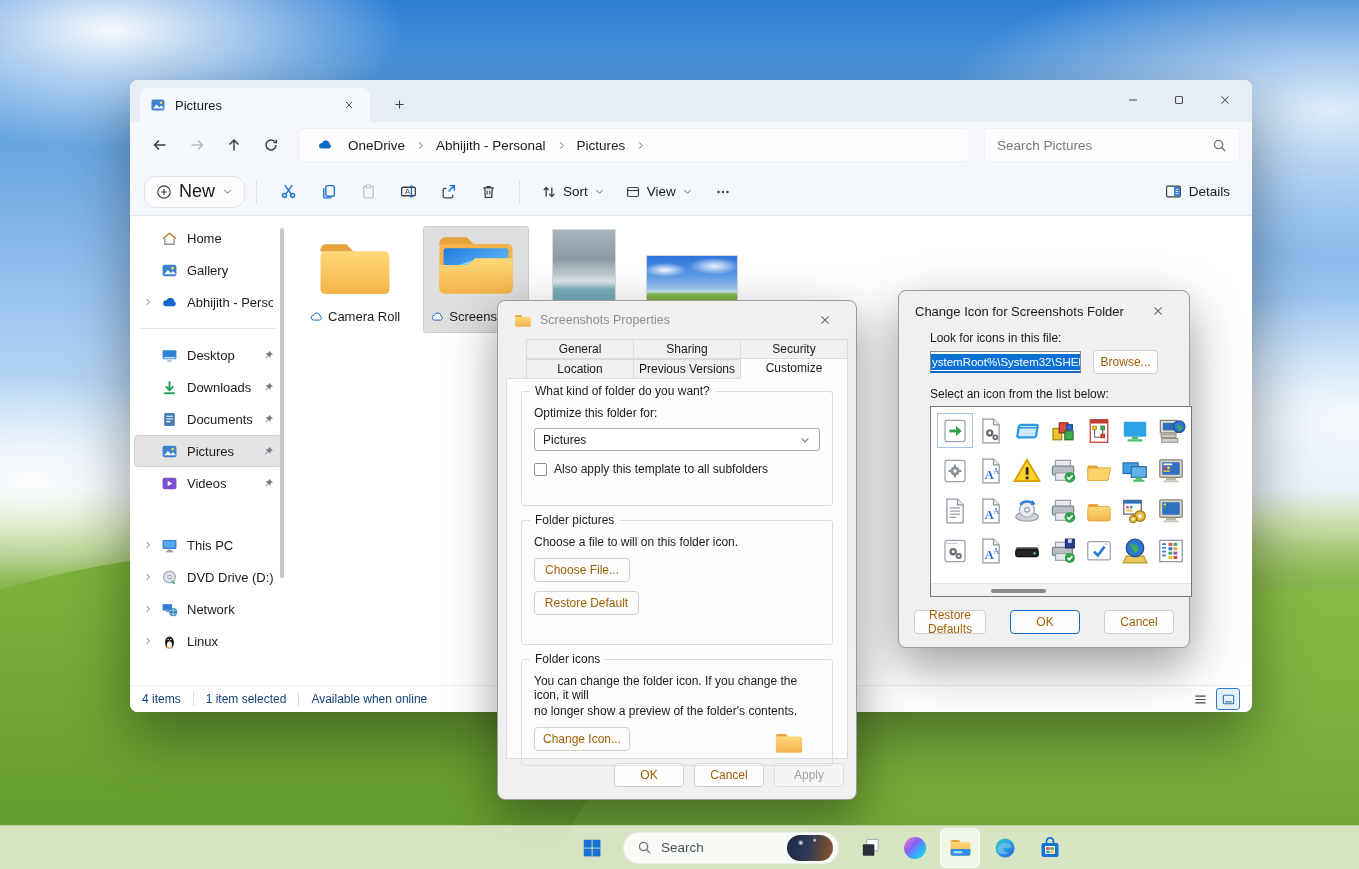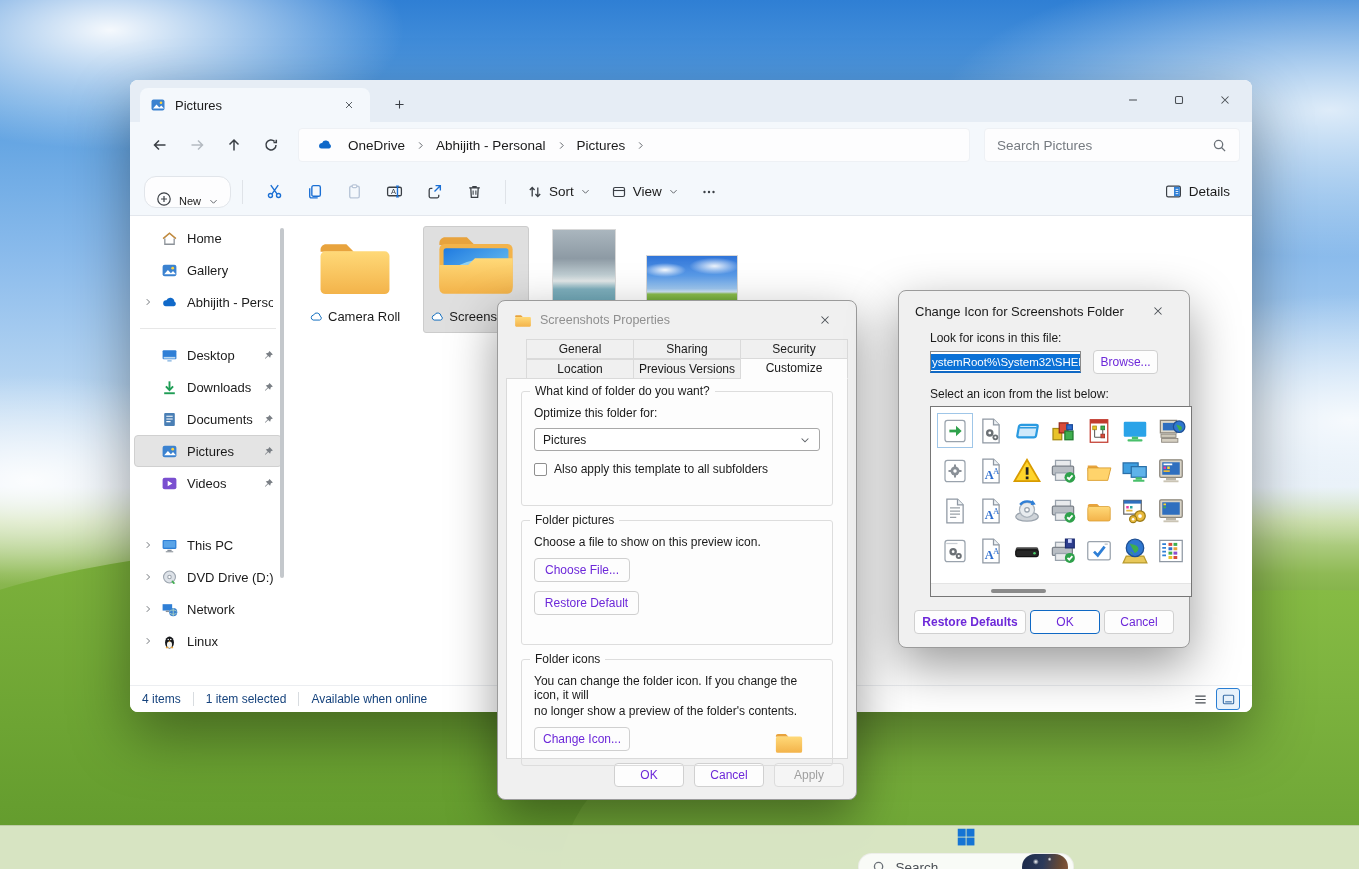--- a/index.html
+++ b/index.html
@@ -38,22 +38,22 @@
   .navbtn { width:35px; height:34px; display:flex; align-items:center; justify-content:center; border-radius:4px; }
   .crumbbar { flex:1; height:34px; margin-left:8px; background:#fdfdfe; border:1px solid #eef1f5;
     border-radius:4px; display:flex; align-items:center; padding:0 12px; gap:4px; font-size:13.5px; color:#1b1b1b; }
   .crumb { padding:3px 6px; border-radius:4px; white-space:nowrap; }
   .crumb-chev { color:#5f6368; display:flex; }
   .searchbox { width:256px; height:34px; margin-left:12px; background:#fdfdfe; border:1px solid #eef1f5;
     border-radius:4px; display:flex; align-items:center; padding:0 12px; font-size:13.5px; color:#757a80; }
   .searchbox .mag { margin-left:auto; }
 
   .tools { height:48px; background:#f4f8fc; border-bottom:1px solid #e3e7ed; display:flex; align-items:center; padding:0 14px; }
-  .tool-new { display:flex; align-items:flex-end; gap:7px; height:32px; padding:0 11px;
-    background:#fdfdfe; border:1px solid #e1e5ea; border-radius:12px; font-size:11px; color:#1b1b1b; }
+  .tool-new { display:flex; align-items:center; gap:7px; height:32px; padding:0 11px;
+    background:#fdfdfe; border:1px solid #e1e5ea; border-radius:12px; font-size:18px; color:#1b1b1b; }
   .tsep { width:1px; height:24px; background:#dfe3e8; margin:0 11px; }
   .tbtn { width:40px; height:34px; display:flex; align-items:center; justify-content:center; border-radius:4px; }
   .tool-dd { display:flex; align-items:center; gap:6px; height:34px; padding:0 10px; border-radius:4px; font-size:13.5px; color:#1b1b1b; }
   .tool-details { margin-left:auto; display:flex; align-items:center; gap:7px; font-size:13.5px; color:#1b1b1b; padding:0 8px; height:34px; border-radius:4px; }
 
   .body { display:flex; height:469px; background:#fff; position:relative; }
   .sidebar { width:156px; padding-top:6px; position:relative; overflow:hidden; }
   .sb-item { height:32px; display:flex; align-items:center; gap:9px; padding-left:26px; padding-right:6px;
     font-size:13px; color:#1b1b1b; border:1px solid transparent; border-radius:4px; margin:0 4px; white-space:nowrap; }
   .sb-item.sel { background:#e4e4e4; border-color:#d0d0d0; }
@@ -83,21 +83,21 @@
   .st-views { margin-left:auto; display:flex; gap:4px; }
   .st-vbtn { width:24px; height:22px; display:flex; align-items:center; justify-content:center; border:1px solid transparent; border-radius:3px; }
   .st-vbtn.sel { border-color:#2a7fd4; background:#e8f2fb; }
 
   
   .dlg { position:absolute; background:#f0f0f0; border:1px solid #9b9b9b; border-radius:8px;
     box-shadow:0 18px 50px rgba(0,0,0,.4); font-size:12px; color:#1a1a1a; }
   .dlg-title { height:38px; display:flex; align-items:center; padding:0 16px; gap:8px; font-size:12.5px; }
   .dlg-x { margin-left:auto; width:30px; height:30px; display:flex; align-items:center; justify-content:center; border-radius:4px; }
   .btn32 { background:#fdfdfd; border:1px solid #d0d0d0; border-radius:4px; height:24px;
-    display:inline-flex; align-items:center; justify-content:center; font-size:12px; color:#6d28d9;
+    display:inline-flex; align-items:center; justify-content:center; font-size:12px; color:#a16207;
     font-family:"Liberation Sans",sans-serif; }
 
   .propdlg { left:497px; top:300px; width:360px; height:500px; }
   .propdlg .dlg-title { color:#8f8f8f; }
   .tabzone { margin:0 8px; }
   .tabrow { display:flex;margin-left:20px; }
   .ptab { flex:1; text-align:center; font-size:12px; line-height:19px; height:20px;
     background:#f0f0f0; border:1px solid #dadada; border-left:none; color:#1a1a1a; }
   .ptab:first-child { border-left:1px solid #dadada; }
   .ptab.active { background:#fdfdfd; border-bottom-color:#fdfdfd; position:relative; z-index:3; height:21px; margin-top:-1px; font-size:12px; }
@@ -125,28 +125,28 @@
   .ci-browse { width:74px; margin-left:12px; }
   .ci-listlbl { margin-top:13px; }
   .ci-list { margin-top:5px; width:262px; height:191px; background:#fff; border:1px solid #767676;
     overflow:hidden; position:relative; padding:7px 0 0 7px; }
   .ci-row { display:flex; gap:2px; margin-bottom:7px; }
   .ci-cell { width:34px; height:33px; display:flex; align-items:center; justify-content:center; flex:0 0 auto; }
   .ci-cell.first { outline:1px solid #9fc6e8; }
   .ci-hscroll { position:absolute; left:0; right:0; bottom:0; height:13px; background:#f2f2f2; border-top:1px solid #e4e4e4; }
   .ci-thumb { position:absolute; left:60px; top:5px; width:55px; height:4px; background:#8a8a8a; border-radius:2px; }
   .ci-foot { position:absolute; left:15px; right:15px; bottom:13px; display:flex; justify-content:space-between; }
-  .ci-foot .btn32.rd { width:112px;font-weight:bold; }
+  .ci-foot .btn32.rd { width:72px; }
   .ci-foot .btn32.ok { width:70px; border:1.5px solid #0f68c4; }
   .ci-foot .btn32.ca { width:70px; }
 
   
   .taskbar { position:absolute; left:0; right:0; bottom:0; height:44px;
     background:rgba(224,234,206,.93); border-top:1px solid rgba(110,130,80,.25);
-    display:flex; align-items:center; padding-left:572px; gap:5px;flex-direction:column; }
+    display:flex; align-items:center; padding-left:572px; gap:5px; }
   .tk { width:40px; height:40px; display:flex; align-items:center; justify-content:center; border-radius:6px; }
   .tk.active { background:rgba(255,255,255,.6); box-shadow:inset 0 0 0 1px rgba(255,255,255,.8); }
   .tk-search { width:216px; height:32px; background:rgba(253,253,253,.9); border:1px solid rgba(0,0,0,.05);
     border-radius:16px; display:flex; align-items:center; padding:0 5px 0 13px; gap:9px; font-size:13.5px; color:#4a4f55; margin:0 6px; }
   .tk-bing { margin-left:auto; width:46px; height:26px; border-radius:13px;
     background:
       radial-gradient(3px 3px at 30% 30%, #fff, rgba(255,255,255,0)),
       radial-gradient(2px 2px at 60% 20%, #fff, rgba(255,255,255,0)),
       linear-gradient(100deg,#1c2a4a 0%,#2c3a5a 45%,#6a4a33 80%,#8a5a3a 100%); }
   .copilot { width:22px; height:22px; border-radius:50%;
@@ -949,21 +949,21 @@
               </span>
           </div>
           <div class="chkrow">
             <span class="chk"></span>
             <span>Also apply this template to all subfolders</span>
           </div>
         </div>
 
         <div class="grp">
           <span class="grp-legend">Folder pictures</span>
-          <div class="desc">Choose a file to show on this preview icon.</div>
+          <div class="desc">Choose a file to will on this folder icon.</div>
           <button class="btn32" style="width:96px;">Choose File...</button>
           <div style="height:9px;"></div>
           <button class="btn32" style="width:105px;">Restore Default</button>
         </div>
 
         <div class="grp" style="padding-bottom:14px;">
           <span class="grp-legend">Folder icons</span>
           <div class="desc" style="margin-bottom:2px;">You can change the folder icon. If you change the icon, it will</div>
           <div class="desc">no longer show a preview of the folder's contents.</div>
           <button class="btn32" style="width:96px;">Change Icon...</button>

